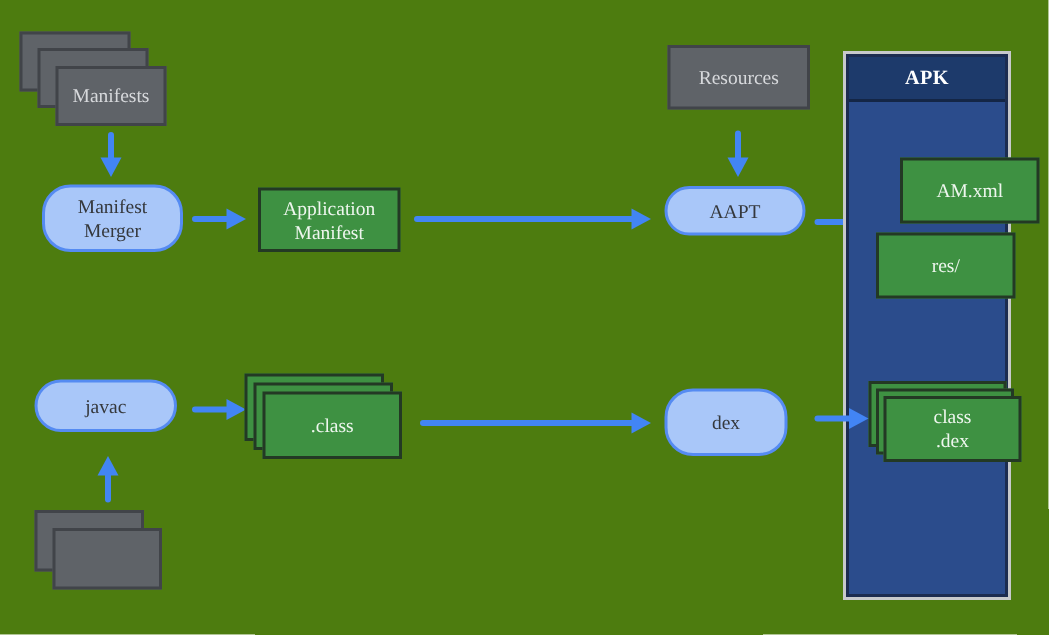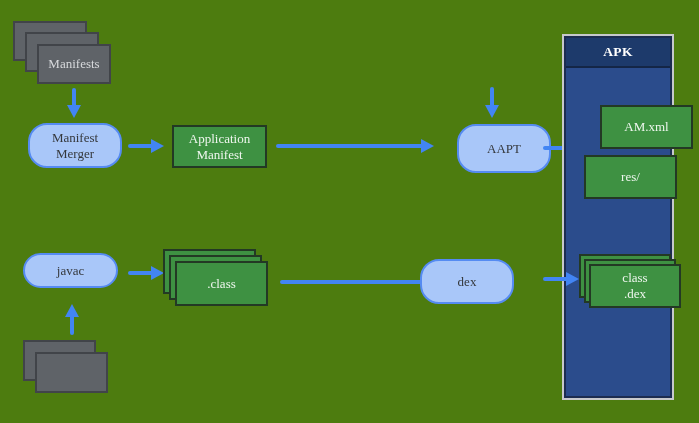--- a/index.html
+++ b/index.html
@@ -80,27 +80,28 @@
   </div>
 
   <div class="node green" style="left:172px; top:125px; width:95px; height:43px;">Application
 Manifest</div>
 
   <div class="arrow right" style="left:276px; top:139px; width:158px; height:14px;">
     <div class="shaft"></div>
     <div class="head"></div>
   </div>
 
+  <div class="node gray" style="left:445px; top:30px; width:95px; height:43px;">Resources</div>
 
   <div class="arrow down" style="left:485px; top:87px; width:14px; height:31px;">
     <div class="shaft"></div>
     <div class="head"></div>
   </div>
 
-  <div class="node blue" style="left:443px; top:124px; width:94px; height:49px;margin-left:14px;">AAPT</div>
+  <div class="node blue" style="left:443px; top:124px; width:94px; height:33px;">AAPT</div>
 
   <div class="arrow right" style="left:543px; top:141px; width:36px; height:14px;">
     <div class="shaft"></div>
     <div class="head"></div>
   </div>
 
   <div class="apk" style="left:564px; top:36px; width:108px; height:362px;">
     <div class="apk-header">APK</div>
 
     <div class="node green" style="left:34px; top:67px; width:93px; height:44px;">AM.xml</div>
@@ -126,21 +127,21 @@
     <div class="node green" style="left:0; top:0; width:93px; height:45px;"></div>
     <div class="node green" style="left:6px; top:6px; width:93px; height:45px;"></div>
     <div class="node green" style="left:12px; top:12px; width:93px; height:45px;">.class</div>
   </div>
 
   <div class="arrow right" style="left:280px; top:275px; width:154px; height:14px;">
     <div class="shaft"></div>
     <div class="head"></div>
   </div>
 
-  <div class="node blue" style="left:420px; top:259px; width:94px; height:45px;">dex</div>
+  <div class="node blue" style="left:443px; top:259px; width:82px; height:45px;">dex</div>
 
   <div class="arrow right" style="left:543px; top:272px; width:36px; height:14px;">
     <div class="shaft"></div>
     <div class="head"></div>
   </div>
 
   <div class="arrow up" style="left:65px; top:304px; width:14px; height:31px;">
     <div class="shaft"></div>
     <div class="head"></div>
   </div>

